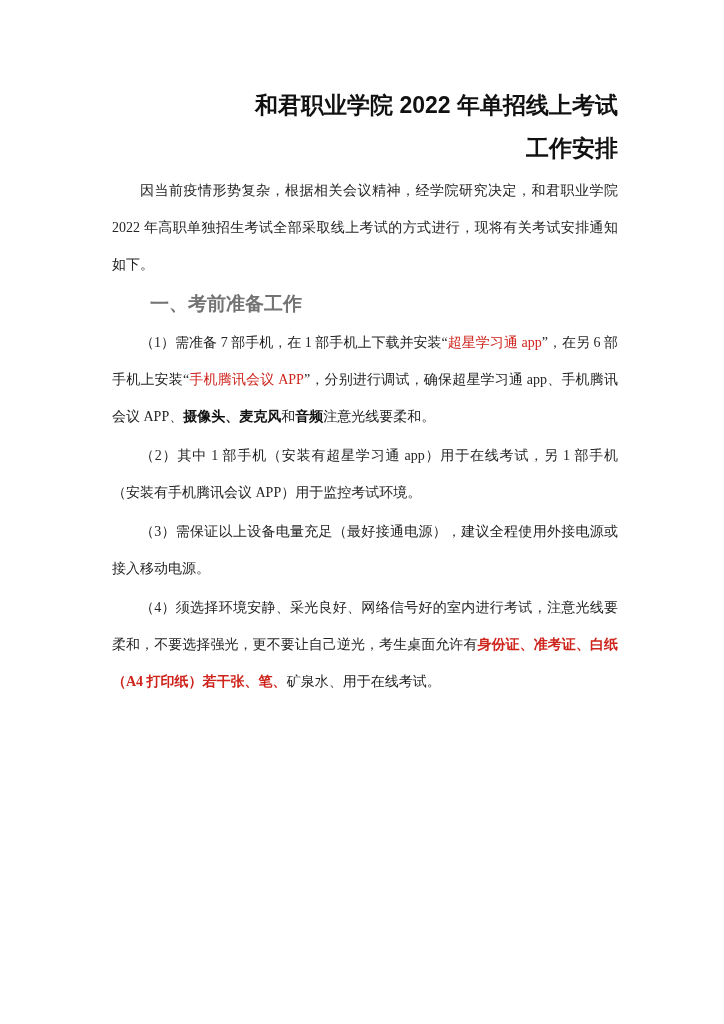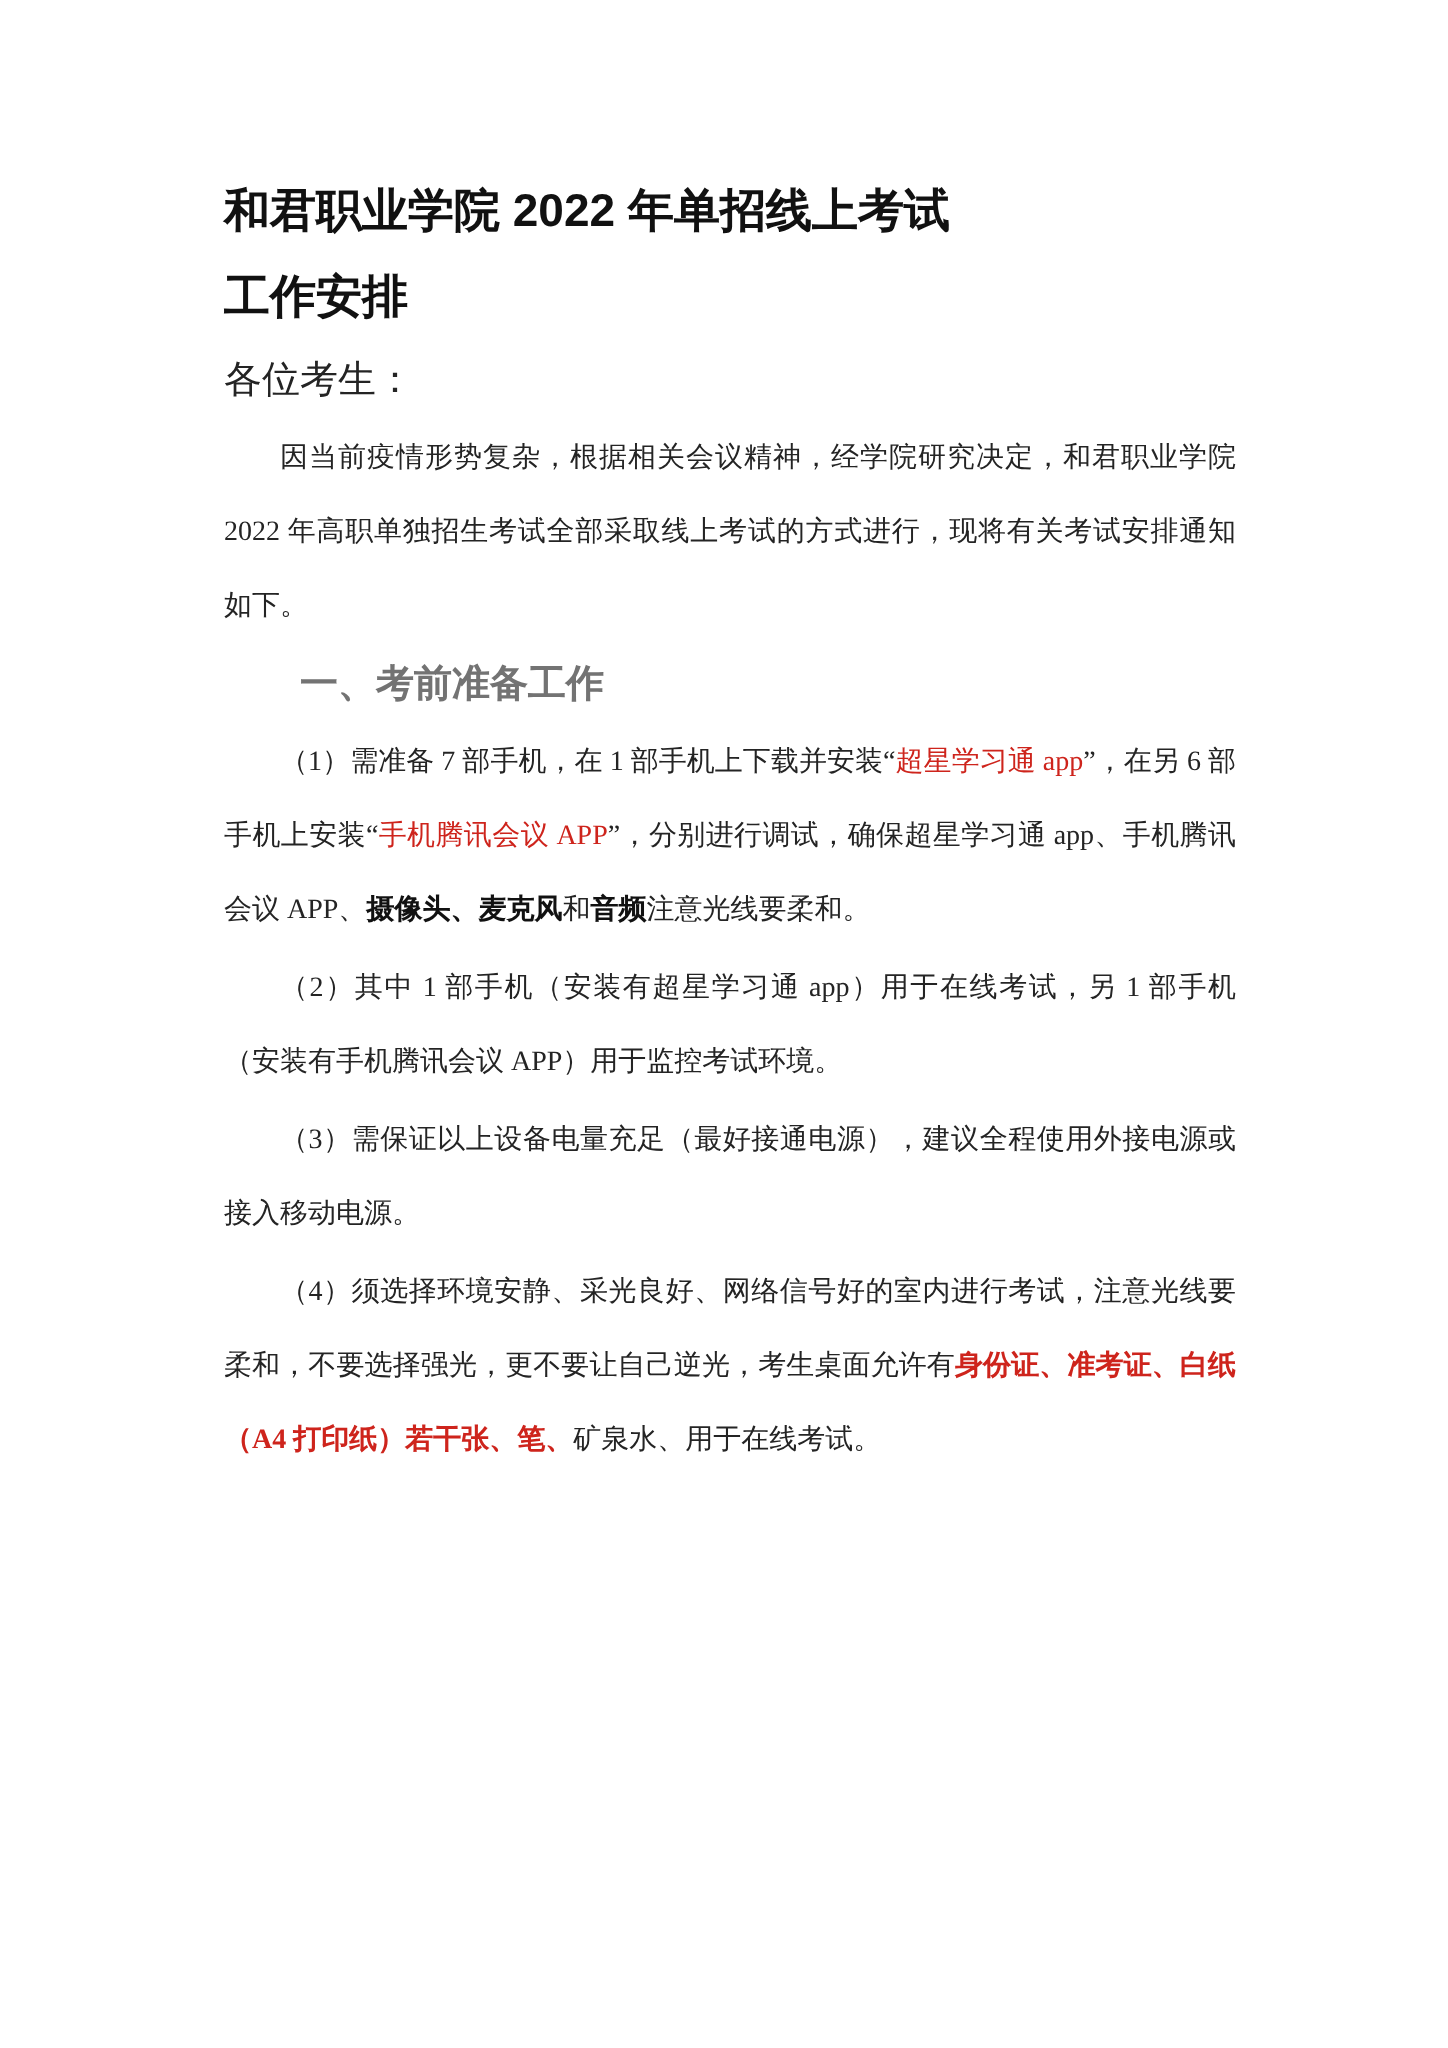--- a/index.html
+++ b/index.html
@@ -16,21 +16,21 @@
     overflow:hidden;
     box-sizing:border-box;
     padding:84px 106px 0 112px;
     color:var(--ink);
   }
   .doc-title{
     font-family:"Liberation Sans","DejaVu Sans",sans-serif;
     font-weight:bold;
     font-size:23px;
     line-height:43px;
-    text-align:left;
+    text-align:right;
     color:#111;
     margin:0 0 2px 0;
   }
   .body-text{
     font-family:"Liberation Serif","DejaVu Serif",serif;
     font-size:14px;
     line-height:37px;
     text-align:justify;
     margin:2px 0 0 0;
   }
@@ -58,21 +58,20 @@
 </head>
 <body>
 
 <div class="page">
 
   <h1 class="doc-title">
     <span>和君职业学院 2022 年单招线上考试</span><br>
     <span>工作安排</span>
   </h1>
 
-  <p class="salutation">各位考生：</p>
 
   <p class="body-text para-indent"><span class="run-n">因当前疫情形势复杂，根据相关会议精神，经学院研究决定，和君职业学院 2022 年高职单独招生考试全部采取线上考试的方式进行，现将有关考试安排通知如下。</span></p>
 
   <p class="heading">一、考前准备工作</p>
 
 
   <p class="body-text para-indent"><span class="run-n">（1）需准备 7 部手机，在 1 部手机上下载并安装“</span><span class="run-r">超星学习通 app</span><span class="run-n">”，在另 6 部手机上安装“</span><span class="run-r">手机腾讯会议 APP</span><span class="run-n">”，分别进行调试，确保超星学习通 app、手机腾讯会议 APP、</span><span class="run-b">摄像头、麦克风</span><span class="run-n">和</span><span class="run-b">音频</span><span class="run-n">注意光线要柔和。</span></p>
 
   <p class="body-text para-indent"><span class="run-n">（2）其中 1 部手机（安装有超星学习通 app）用于在线考试，另 1 部手机（安装有手机腾讯会议 APP）用于监控考试环境。</span></p>
 

